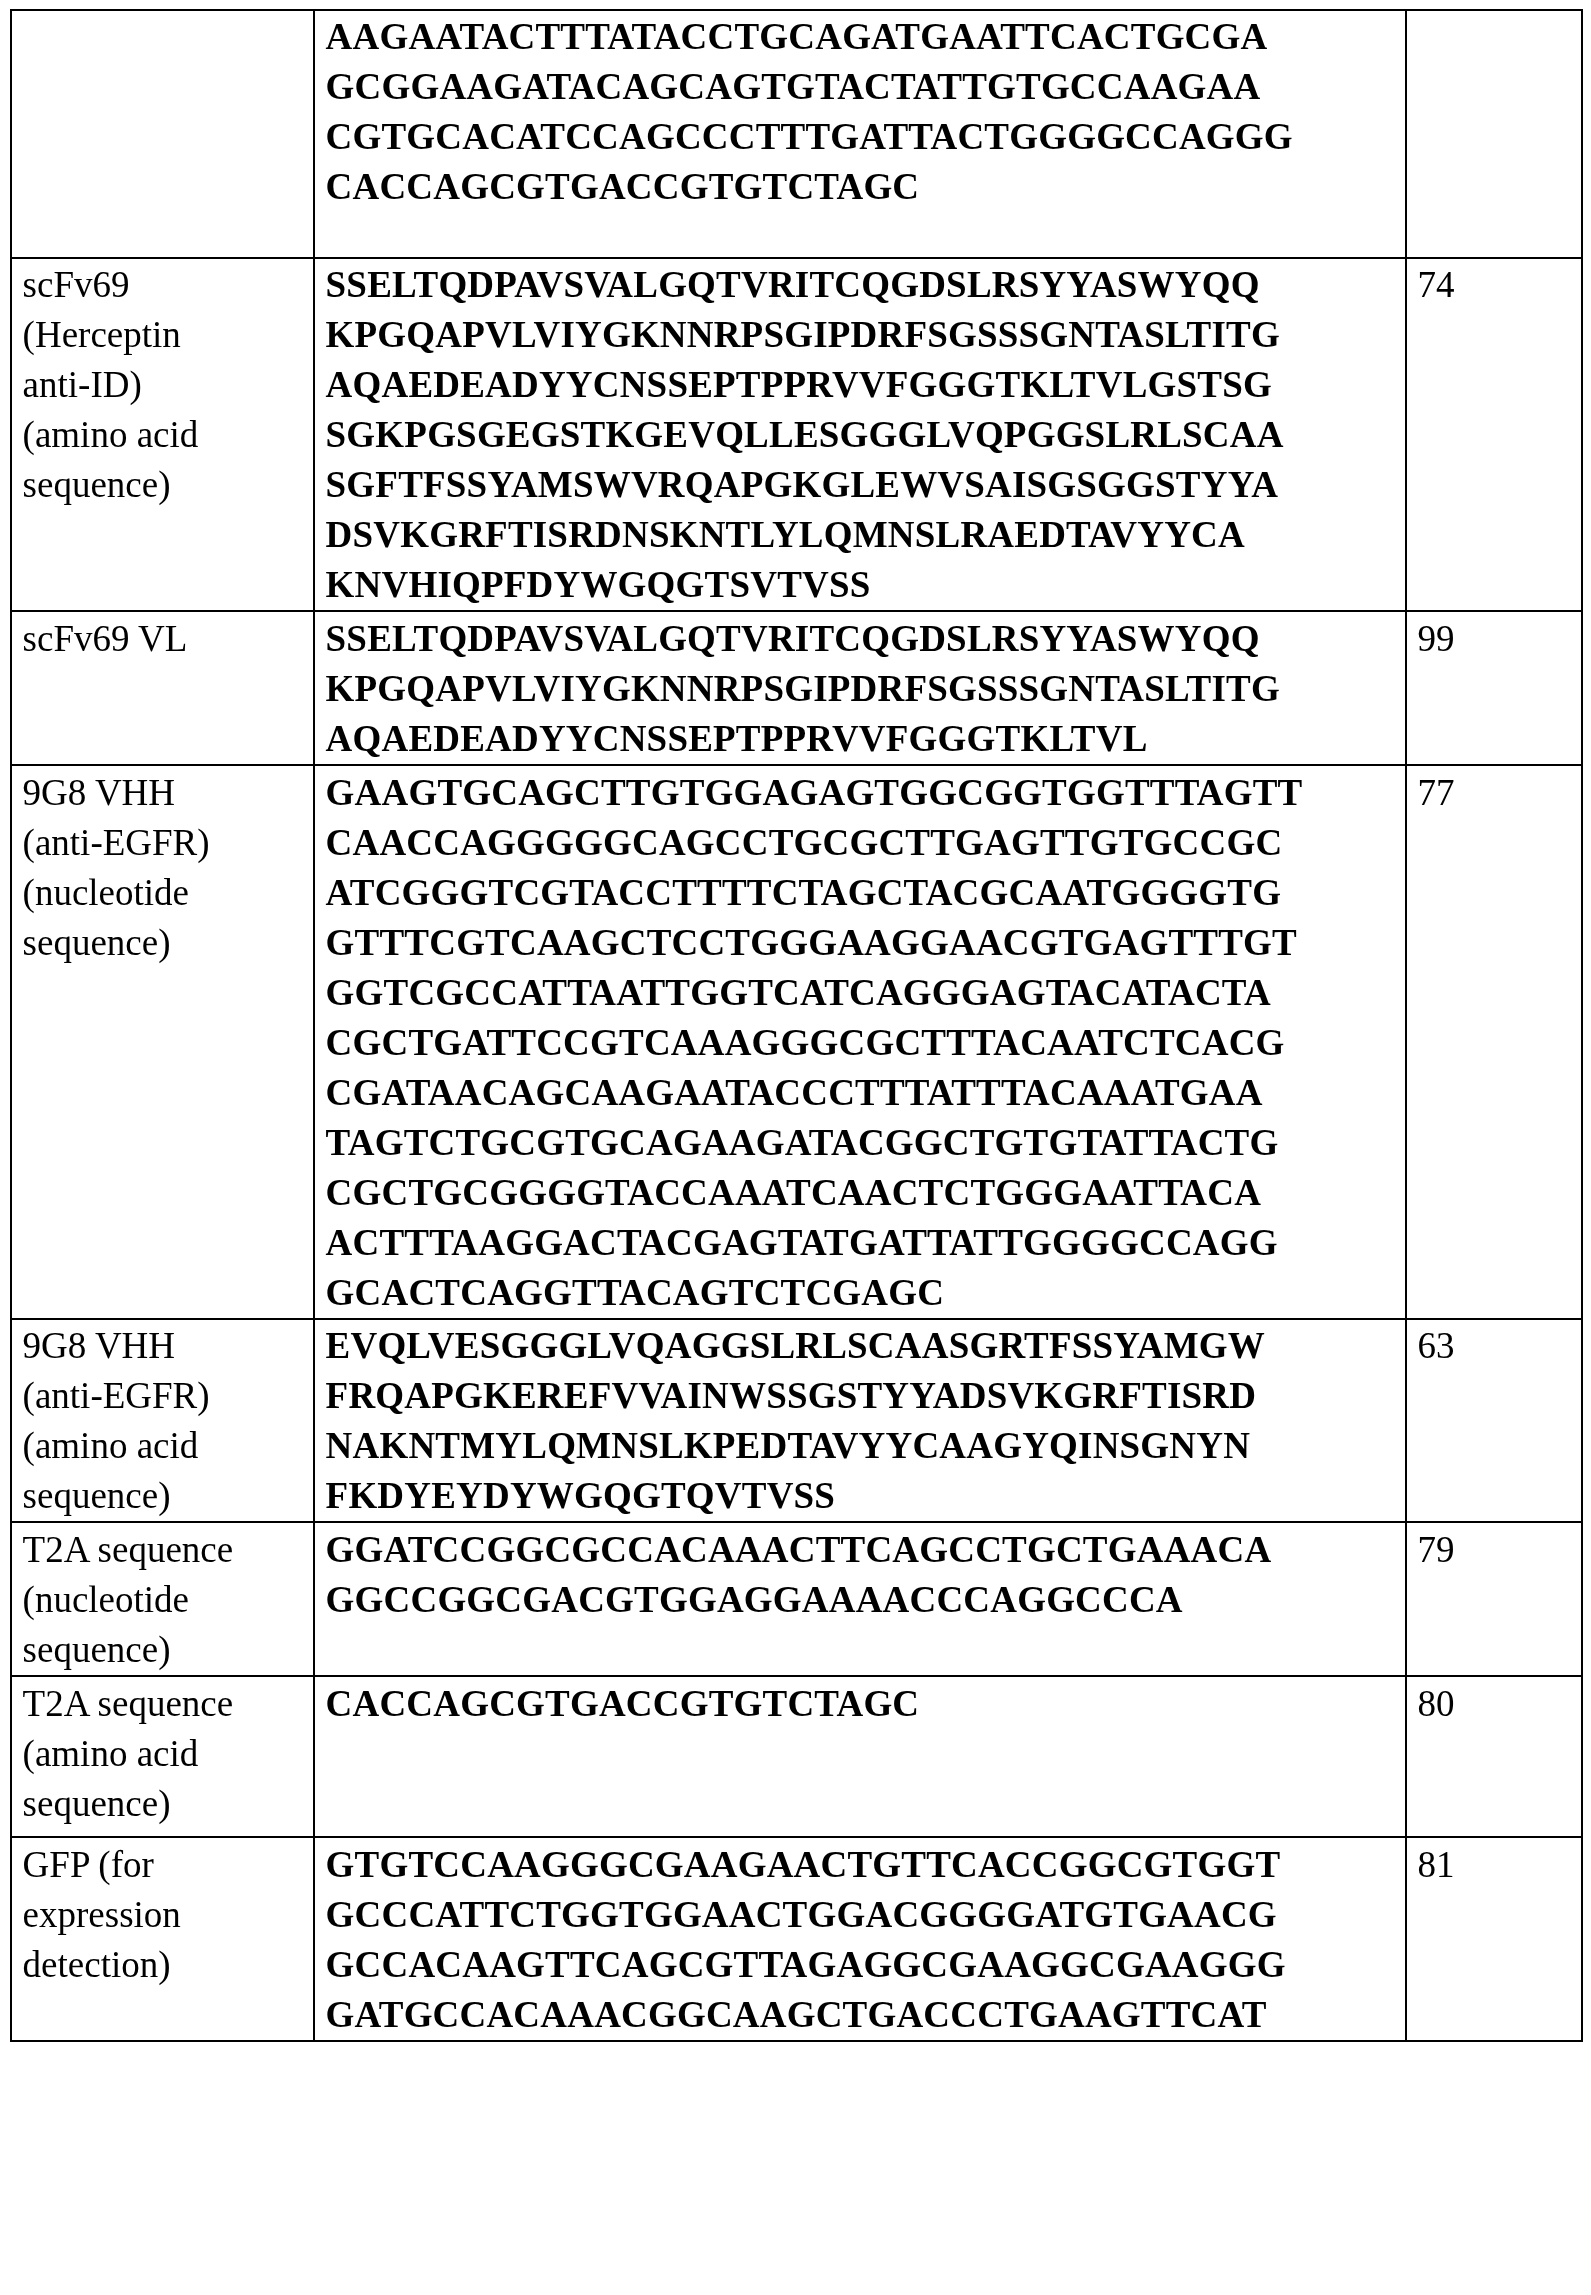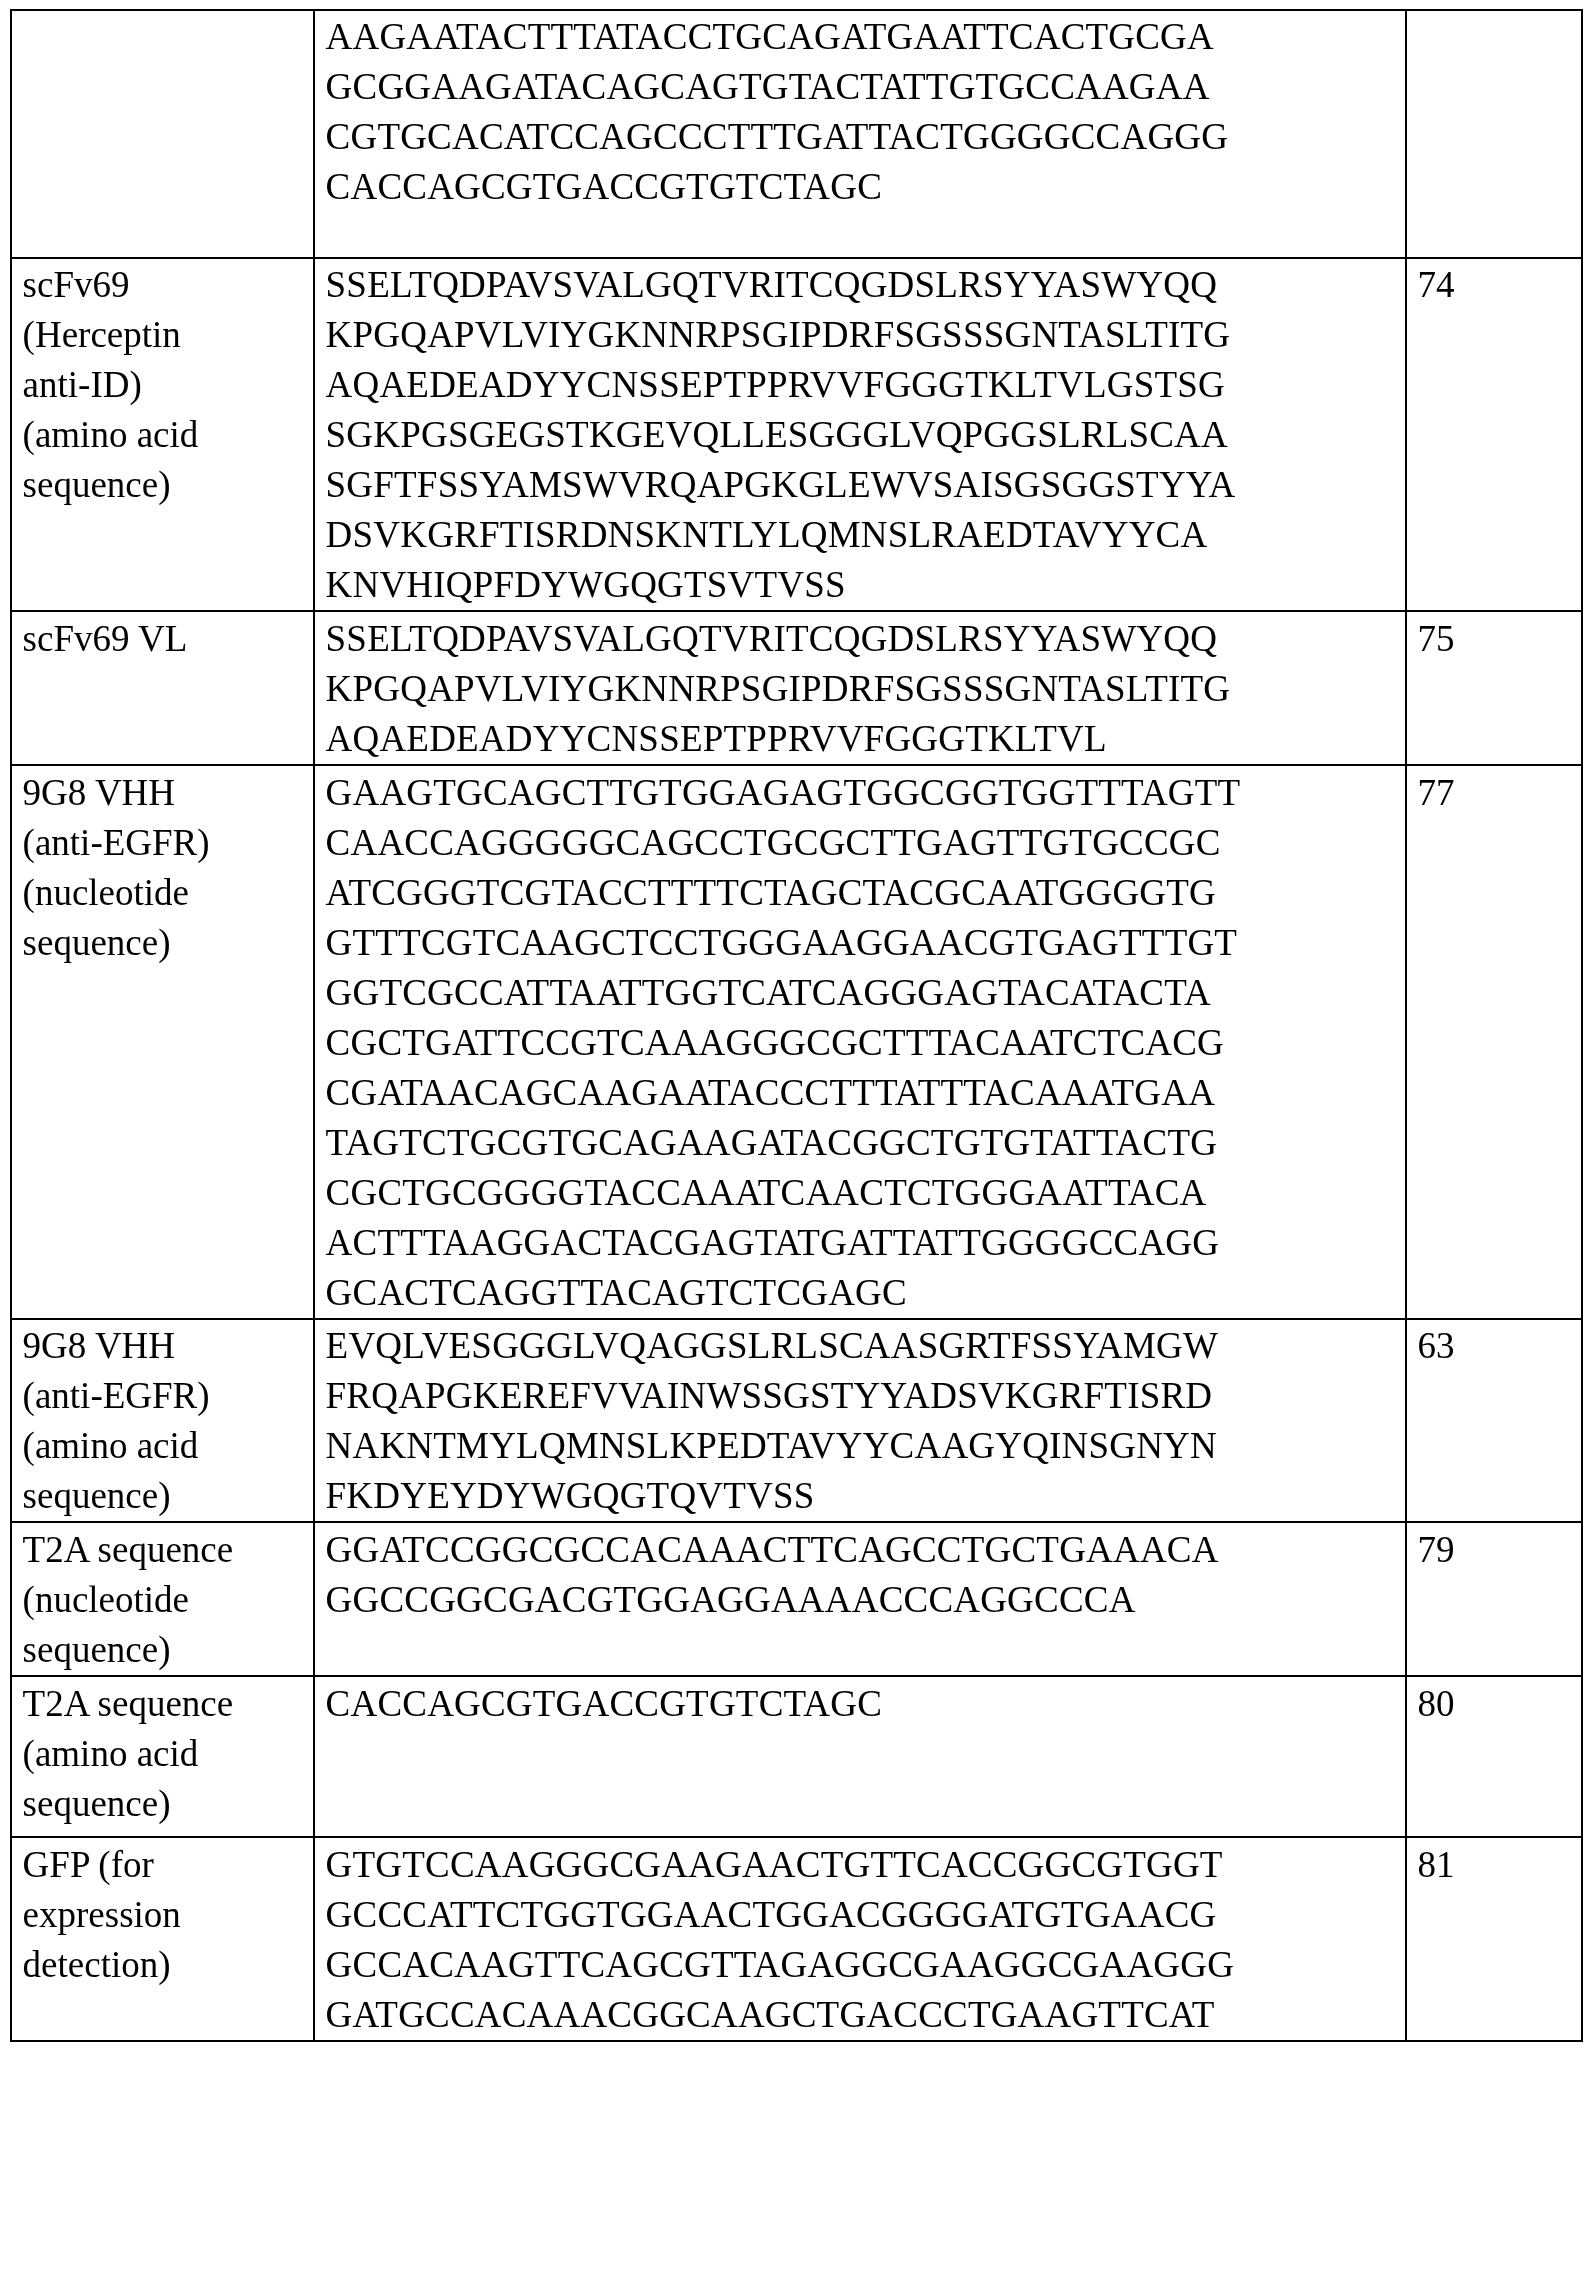--- a/index.html
+++ b/index.html
@@ -17,21 +17,21 @@
   .seq-table td {
     border: 2.6px solid #000;
     vertical-align: top;
     padding: 1.7px 8.6px 0 10.3px;
     box-sizing: border-box;
   }
   .col-name { width: 303px; }
   .col-seq { width: 1092px; }
   .col-id { width: 176px; }
   .cell-name { white-space: pre-line; word-break: normal; }
-  .cell-seq { white-space: pre-line; letter-spacing: 0.2px; }
+  .cell-seq { white-space: pre-line; letter-spacing: 0.2px; font-weight: bold; }
   .cell-id { text-align: left; padding-left: 0; padding-right: 0; }
 </style>
 </head>
 <body>
 
 <table class="seq-table">
   <colgroup>
     <col class="col-name">
       <col class="col-seq">
       <col class="col-id">
@@ -58,21 +58,21 @@
 SGFTFSSYAMSWVRQAPGKGLEWVSAISGSGGSTYYA
 DSVKGRFTISRDNSKNTLYLQMNSLRAEDTAVYYCA
 KNVHIQPFDYWGQGTSVTVSS</td>
       <td class="cell-id">74</td>
     </tr>
     <tr style="height:150px">
       <td class="cell-name">scFv69 VL</td>
       <td class="cell-seq">SSELTQDPAVSVALGQTVRITCQGDSLRSYYASWYQQ
 KPGQAPVLVIYGKNNRPSGIPDRFSGSSSGNTASLTITG
 AQAEDEADYYCNSSEPTPPRVVFGGGTKLTVL</td>
-      <td class="cell-id">75</td>
+      <td class="cell-id">99</td>
     </tr>
     <tr style="height:543px">
       <td class="cell-name">9G8 VHH
 (anti-EGFR)
 (nucleotide
 sequence)</td>
       <td class="cell-seq">GAAGTGCAGCTTGTGGAGAGTGGCGGTGGTTTAGTT
 CAACCAGGGGGCAGCCTGCGCTTGAGTTGTGCCGC
 ATCGGGTCGTACCTTTTCTAGCTACGCAATGGGGTG
 GTTTCGTCAAGCTCCTGGGAAGGAACGTGAGTTTGT

